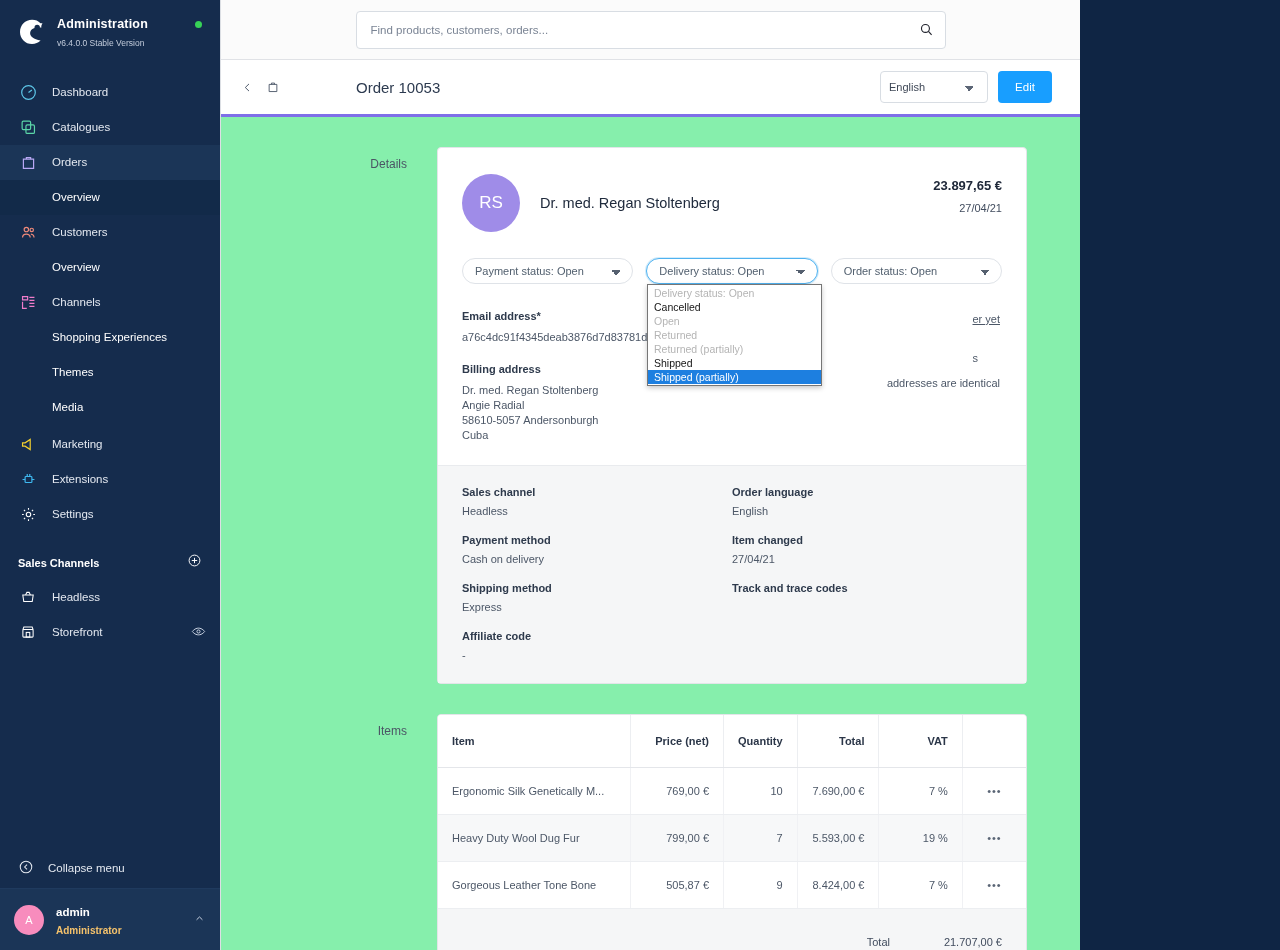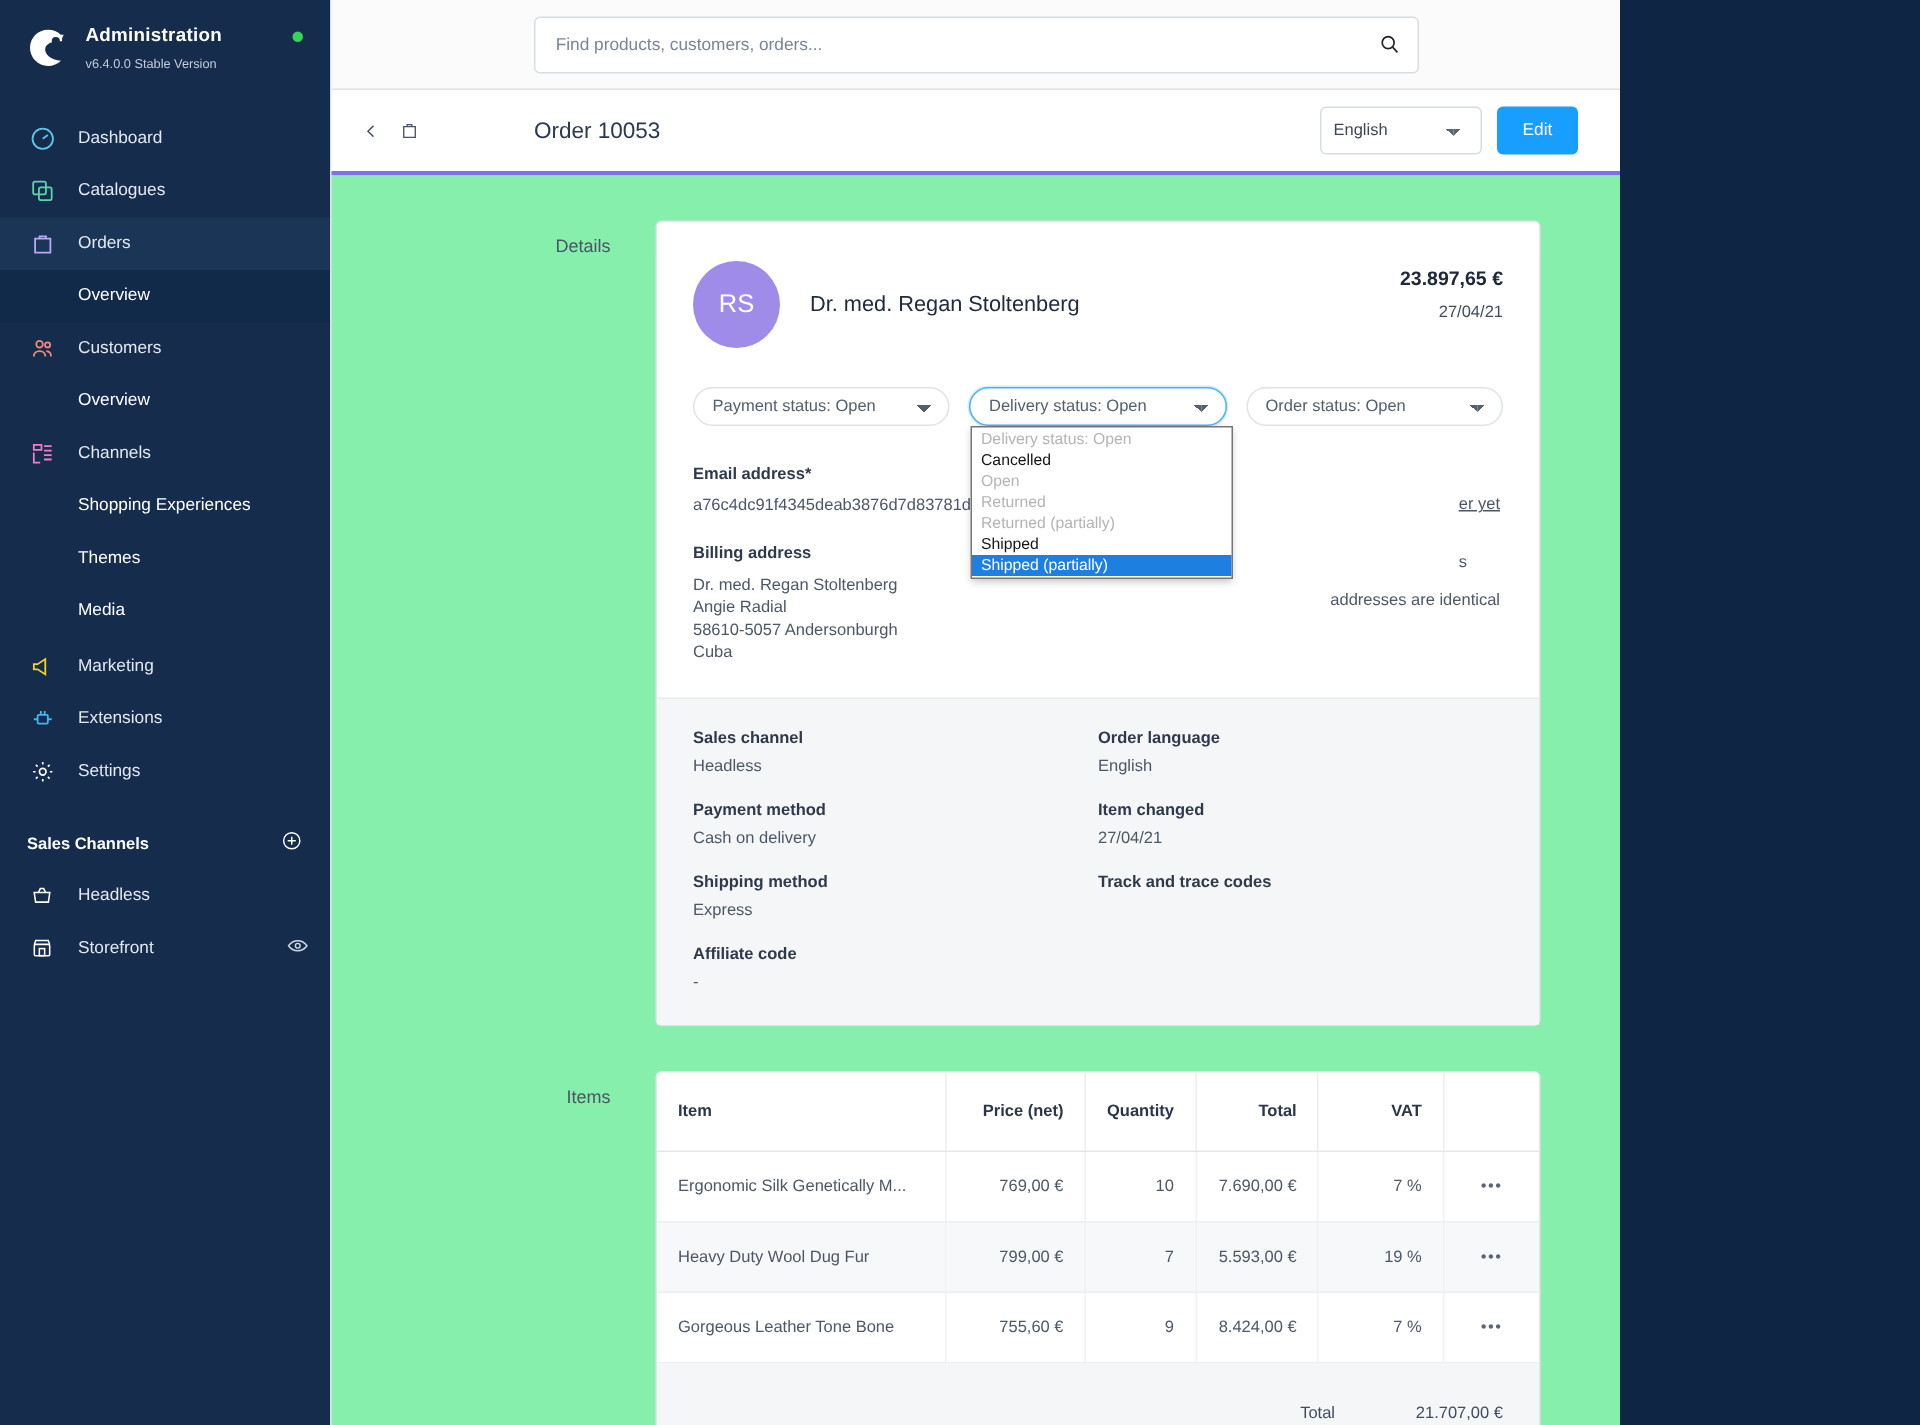--- a/index.html
+++ b/index.html
@@ -432,20 +432,43 @@
         <span>Storefront</span>
         <span style="margin-left:auto;">
           <svg width="15" height="15" viewBox="0 0 20 20" fill="none" stroke="#cdd6e4" stroke-width="1.3">
             <path d="M1.8 10S5 5.5 10 5.5 18.2 10 18.2 10 15 14.5 10 14.5 1.8 10 1.8 10z"></path>
             <circle cx="10" cy="10" r="2.1"></circle>
           </svg>
         </span>
       </div>
     </div>
 
+    <div class="sb-bottom">
+      <div class="sb-collapse">
+        <span class="ic">
+          <svg width="16" height="16" viewBox="0 0 20 20" fill="none" stroke="#e3e8f0" stroke-width="1.3">
+            <circle cx="10" cy="10" r="7.2"></circle>
+              <path d="M11.3 6.9L8.3 10l3 3.1"></path>
+          </svg>
+        </span>
+        <span>Collapse menu</span>
+      </div>
+      <div class="sb-user">
+        <span class="sb-avatar">A</span>
+        <span>
+          <span class="sb-user-name">admin</span><br>
+          <span class="sb-user-role">Administrator</span>
+        </span>
+        <span class="sb-user-caret">
+          <svg width="13" height="13" viewBox="0 0 20 20" fill="none" stroke="#cdd6e4" stroke-width="1.5">
+            <path d="M5.5 12L10 7.6l4.5 4.4"></path>
+          </svg>
+        </span>
+      </div>
+    </div>
   </div>
 
   <div class="main">
 
     <div class="topbar">
       <div class="searchwrap">
         <input class="search-input" type="text" placeholder="Find products, customers, orders..." style="">
         <span class="search-icon">
           <svg width="15" height="15" viewBox="0 0 20 20" fill="none" stroke="#20222c" stroke-width="1.5">
             <circle cx="8.6" cy="8.6" r="5.3"></circle>
@@ -523,21 +546,21 @@
 
                 <div class="fld-label mt18">Billing address</div>
                 <div class="fld-value">
                   <span>Dr. med. Regan Stoltenberg</span><br>
                   <span>Angie Radial</span><br>
                   <span>58610-5057 Andersonburgh</span><br>
                   <span>Cuba</span>
                 </div>
               </div>
               <div class="addr-col" style="padding-left:10px;">
-                <div class="fld-value" style="margin-top:19px; text-align:right; padding-right:2px;text-decoration:underline;">er yet</div>
+                <div class="fld-value" style="margin-top:2px; text-align:right; padding-right:2px;text-decoration:underline;">er yet</div>
                 <div class="fld-value" style="margin-top:24px; text-align:right; padding-right:24px;">s</div>
                 <div class="fld-value" style="margin-top:10px; text-align:right; padding-right:2px;">addresses are identical</div>
               </div>
             </div>
           </div>
 
           <div class="card-meta">
             <div class="meta-col">
               <div class="meta-grp">
                 <div class="meta-k">Sales channel</div>
@@ -602,21 +625,21 @@
               <tr class="alt">
                 <td class="l">Heavy Duty Wool Dug Fur</td>
                 <td>799,00 €</td>
                 <td>7</td>
                 <td>5.593,00 €</td>
                 <td>19 %</td>
                 <td>•••</td>
               </tr>
               <tr>
                 <td class="l">Gorgeous Leather Tone Bone</td>
-                <td>755,60 €</td>
+                <td>505,87 €</td>
                 <td>9</td>
                 <td>8.424,00 €</td>
                 <td>7 %</td>
                 <td>•••</td>
               </tr>
             </tbody>
           </table>
 
           <div class="totals">
             <div class="tot-row">

